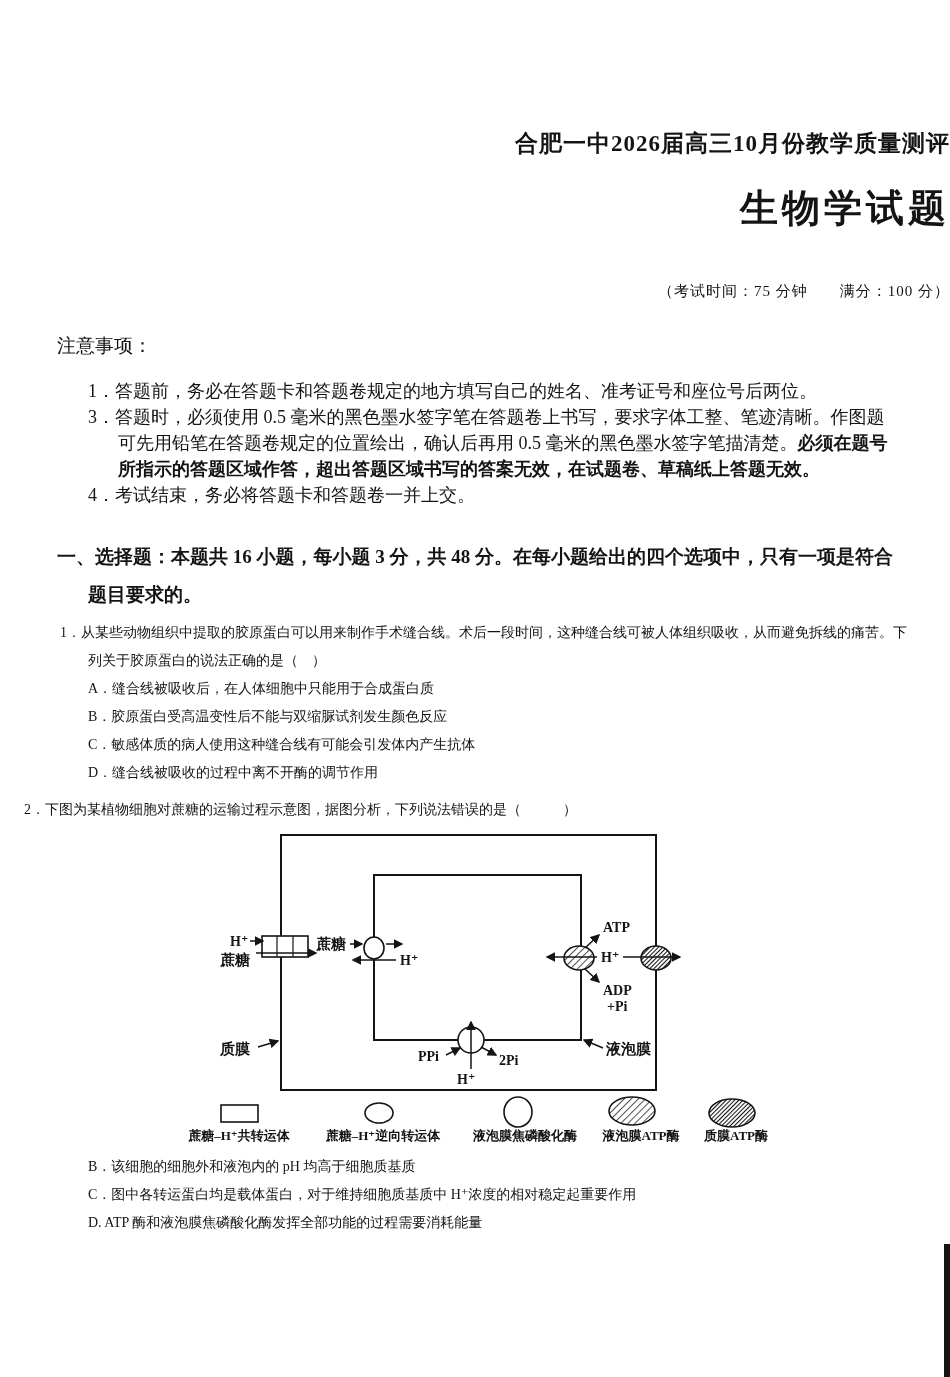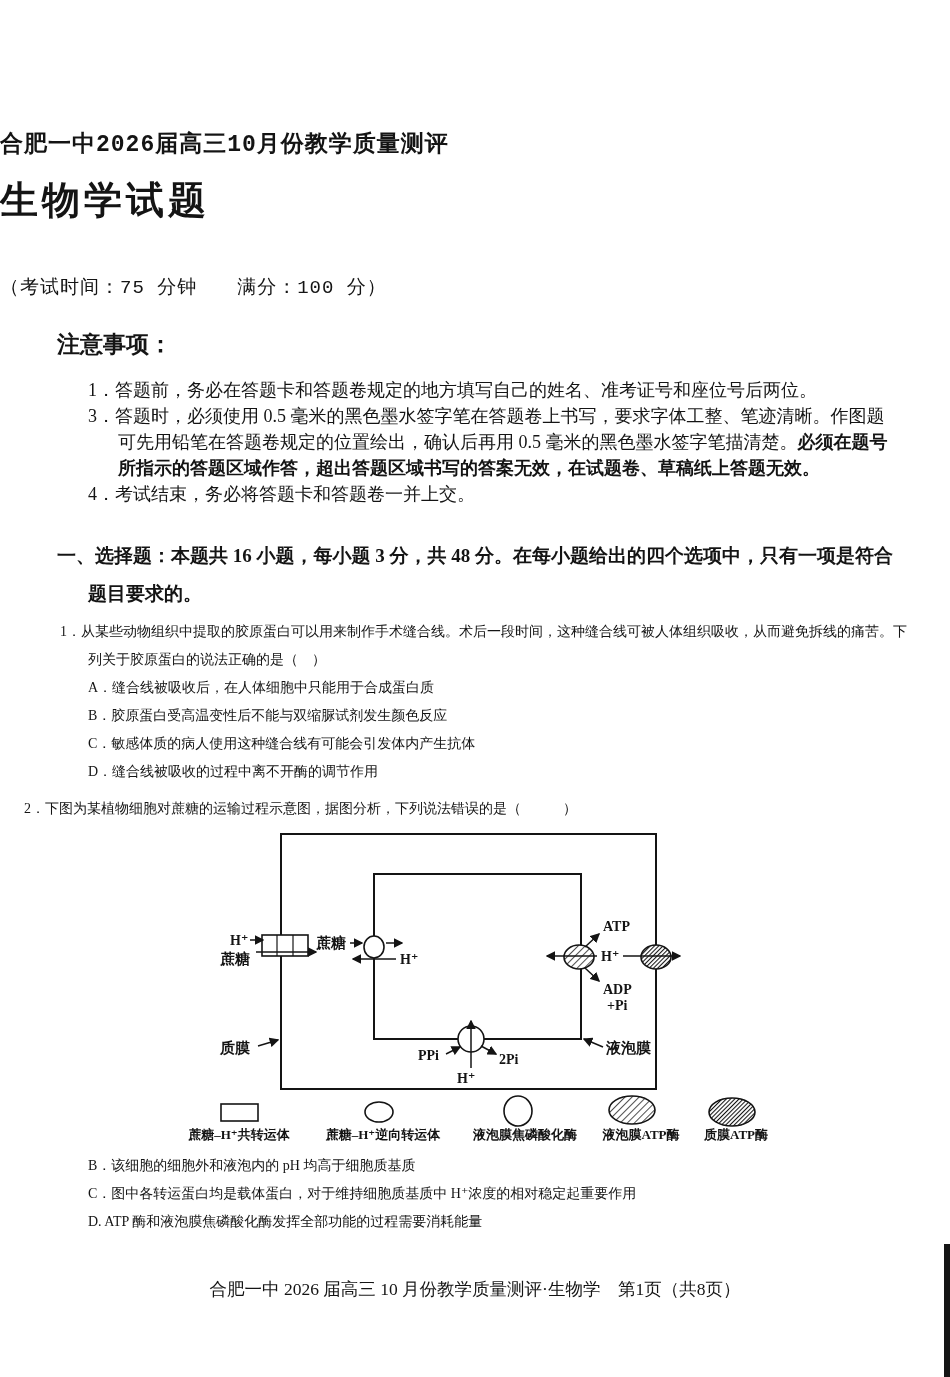--- a/index.html
+++ b/index.html
@@ -5,27 +5,27 @@
   * { margin:0; padding:0; box-sizing:border-box; }
   html,body { background:#ffffff; }
   .page {
     position:relative;
     width:950px; height:1377px;
     background:#ffffff;
     color:#141414;
     font-family:"Liberation Serif","DejaVu Serif",serif;
     overflow:hidden;
   }
-  .header { text-align:left;font-family:Liberation Mono, monospace; }
+  .header { text-align:right; }
   .school-line { padding-top:128px; font-size:23px; font-weight:700; letter-spacing:1px; }
-  .paper-title { margin-top:16px; font-size:38px; font-weight:700; letter-spacing:4px; }
-  .exam-info { margin-top:48px; font-size:19px; letter-spacing:1px; }
+  .paper-title { margin-top:24px; font-size:38px; font-weight:700; letter-spacing:4px; }
+  .exam-info { margin-top:48px; font-size:15px; letter-spacing:1px; }
 
   .notice { margin:32px 56px 0 57px; font-size:18px; line-height:26px; }
-  .notice-heading { font-size:23px; font-weight:700; }
+  .notice-heading { font-size:19px; font-weight:400; }
   .notice-list { margin-left:31px; margin-top:19px; }
   .notice-item { padding-left:30px; text-indent:-30px; }
   .bold { font-weight:700; }
 
   .section-heading {
     margin:30px 52px 0 57px;
     font-size:19px; font-weight:700; line-height:38px;
     padding-left:31px; text-indent:-31px;
   }
 
@@ -150,16 +150,15 @@
       <text x="570" y="312" font-size="13" font-weight="700" text-anchor="middle">质膜ATP酶</text>
     </svg>
   </div>
 
   <div class="question">
     <p class="q-opt">B．该细胞的细胞外和液泡内的 pH 均高于细胞质基质</p>
     <p class="q-opt">C．图中各转运蛋白均是载体蛋白，对于维持细胞质基质中 H⁺浓度的相对稳定起重要作用</p>
     <p class="q-opt">D. ATP 酶和液泡膜焦磷酸化酶发挥全部功能的过程需要消耗能量</p>
   </div>
 
-  <div class="footer">合肥一中 2026 届高三 10 月份教学质量测评·生物学　第1页（共8页）</div>
   <div class="scan-edge"></div>
 
 </div>
 
 </body></html>

